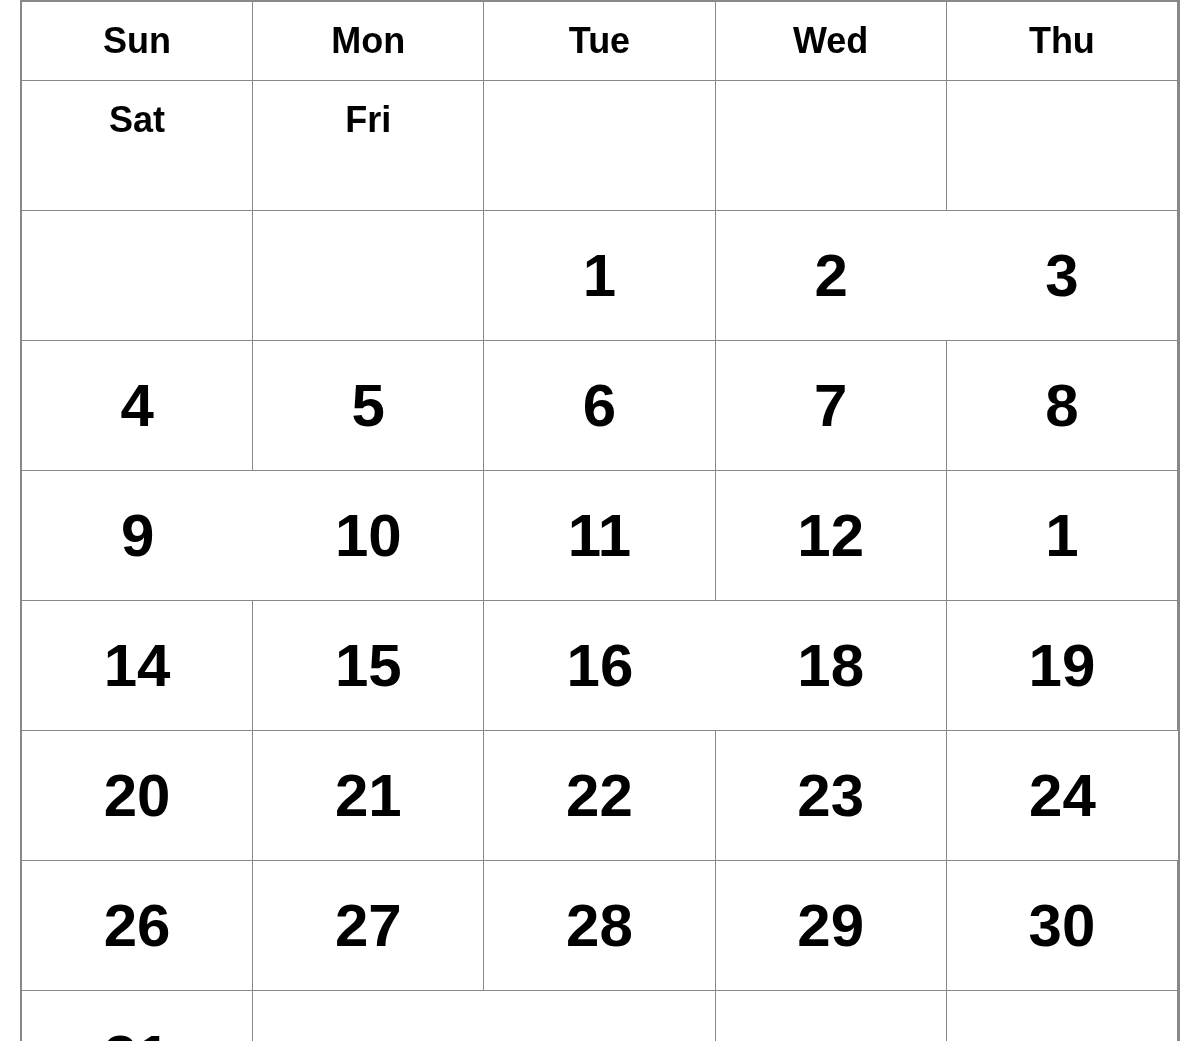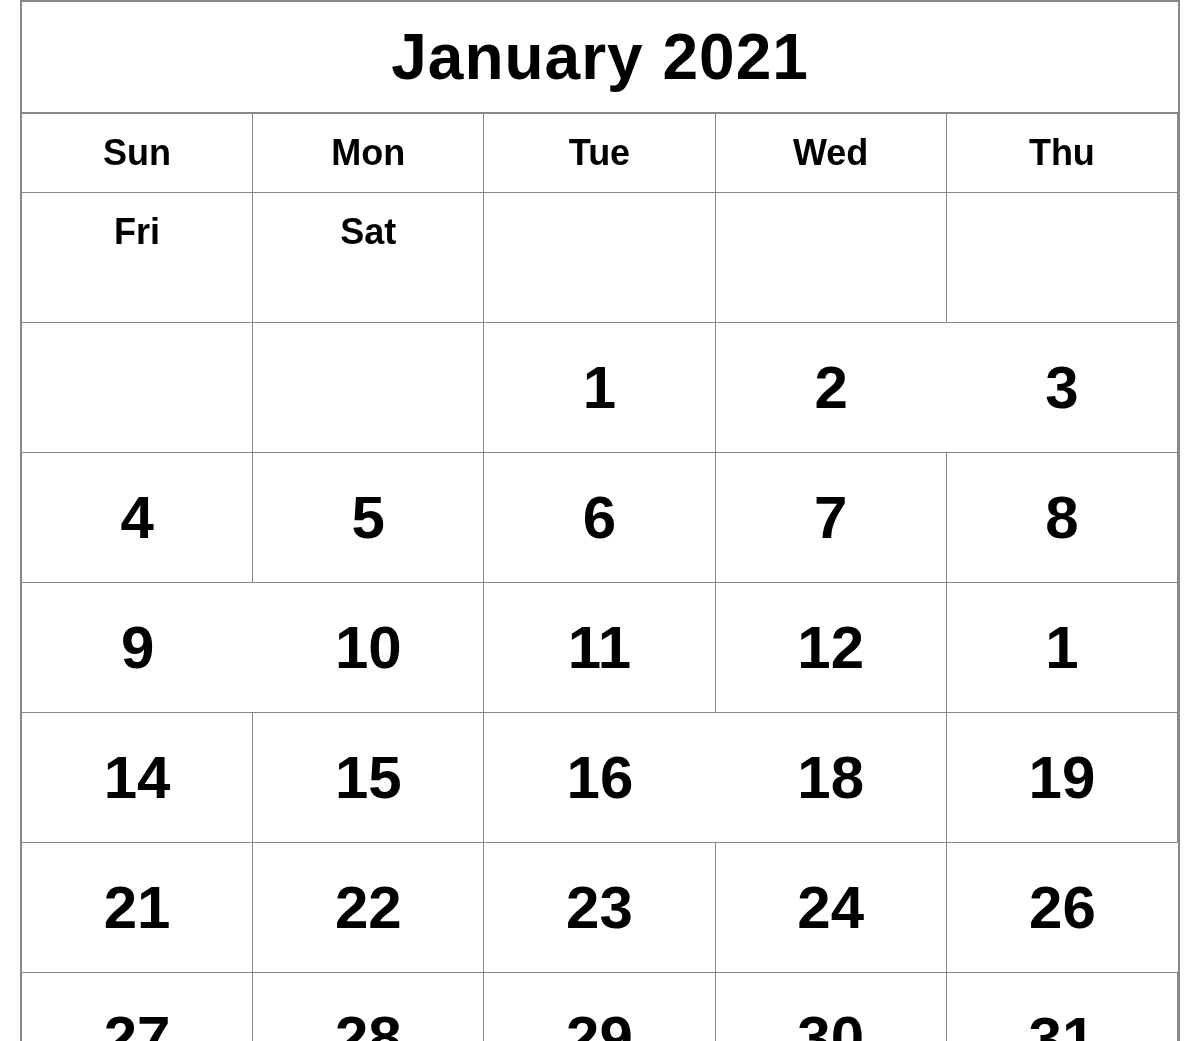--- a/index.html
+++ b/index.html
@@ -71,30 +71,29 @@
     }
 
     .day-cell.empty {
       
     }
   </style>
 </head>
 <body>
 
 <div class="calendar-container">
-  <div class="calendar-title">January 2021</div>
   <div class="calendar-grid">
 
   <div class="day-header">Sun</div>
       <div class="day-header">Mon</div>
       <div class="day-header">Tue</div>
       <div class="day-header">Wed</div>
       <div class="day-header">Thu</div>
+      <div class="day-header">Sat</div>
       <div class="day-header">Fri</div>
-      <div class="day-header">Sat</div>
       <div class="day-cell empty"></div>
       <div class="day-cell empty"></div>
       <div class="day-cell empty"></div>
       <div class="day-cell empty"></div>
       <div class="day-cell empty"></div>
       <div class="day-cell">1</div>
       <div class="day-cell">2</div>
       <div class="day-cell">3</div>
       <div class="day-cell">4</div>
       <div class="day-cell">5</div>
@@ -104,20 +103,21 @@
       <div class="day-cell">9</div>
       <div class="day-cell">10</div>
       <div class="day-cell">11</div>
       <div class="day-cell">12</div>
       <div class="day-cell">1</div>
       <div class="day-cell">14</div>
       <div class="day-cell">15</div>
       <div class="day-cell">16</div>
       <div class="day-cell">18</div>
       <div class="day-cell">19</div>
+      <div class="day-cell">20</div>
       <div class="day-cell">21</div>
       <div class="day-cell">22</div>
       <div class="day-cell">23</div>
       <div class="day-cell">24</div>
       <div class="day-cell">26</div>
       <div class="day-cell">27</div>
       <div class="day-cell">28</div>
       <div class="day-cell">29</div>
       <div class="day-cell">30</div>
       <div class="day-cell last-row">31</div>

